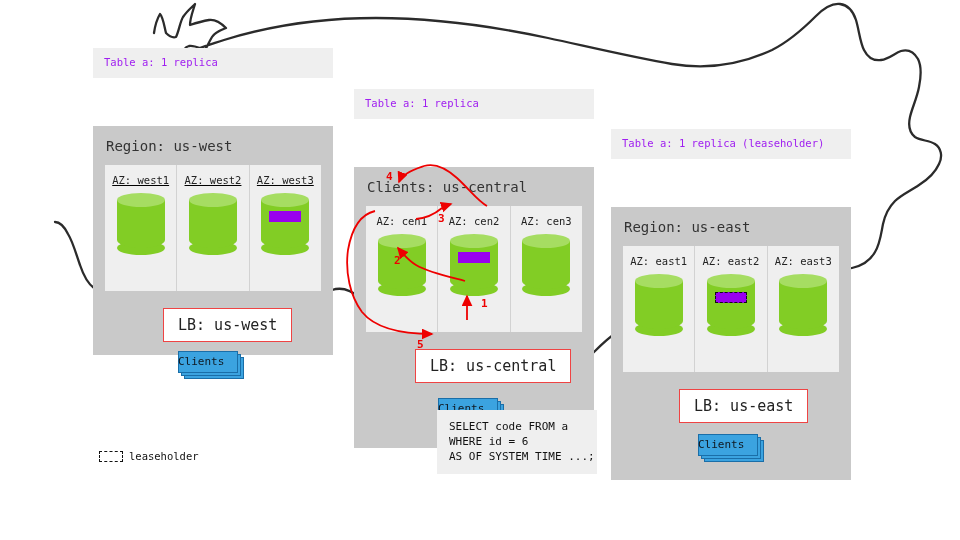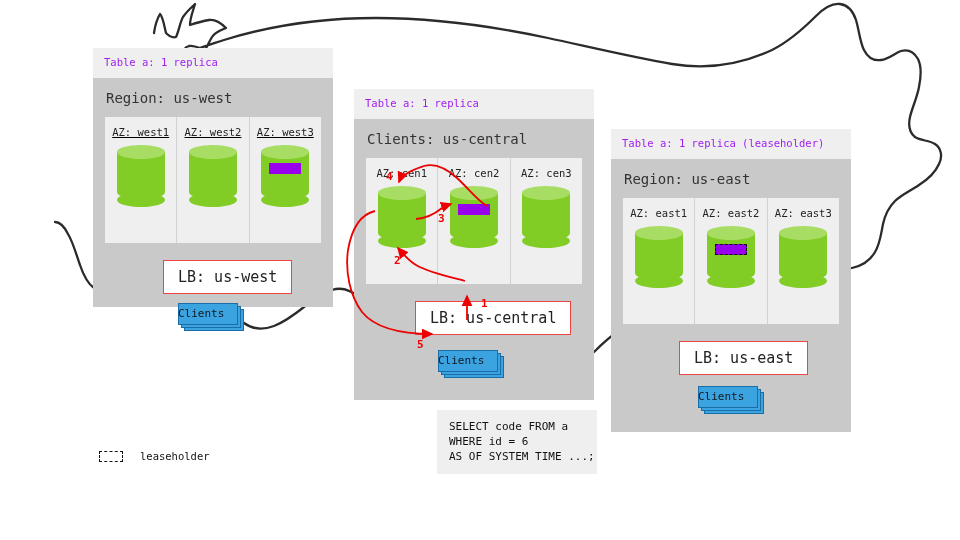--- a/index.html
+++ b/index.html
@@ -28,20 +28,21 @@
   .region-body{
     background:#c9c9c9;
     padding:0;
     position:relative;
   }
   .region-title{
     color:#333333;
     font-size:14px;
     padding:12px 13px 11px 13px;
     white-space:nowrap;
+    margin-top:48px;
   }
   .az-row{
     background:#efefef;
     display:flex;
     margin:0 12px;
   }
   .az{
     background:#efefef;
     flex:1 1 0;
     text-align:center;
@@ -133,21 +134,21 @@
     white-space:pre;
     z-index:3;
     margin-top:39px;
   }
 
   .legend{
     position:absolute;
     z-index:5;
     display:flex;
     align-items:center;
-    gap:17px;
+    gap:6px;
   }
   .legend .swatch{
     width:24px;height:11px;
     border:1.6px dashed #111111;
     box-sizing:border-box;
     background:transparent;
   }
   .legend .ltext{font-size:10.5px;color:#111111;white-space:nowrap;}
 
   #arrows{position:absolute;left:0;top:0;width:960px;height:540px;z-index:6;pointer-events:none;}

